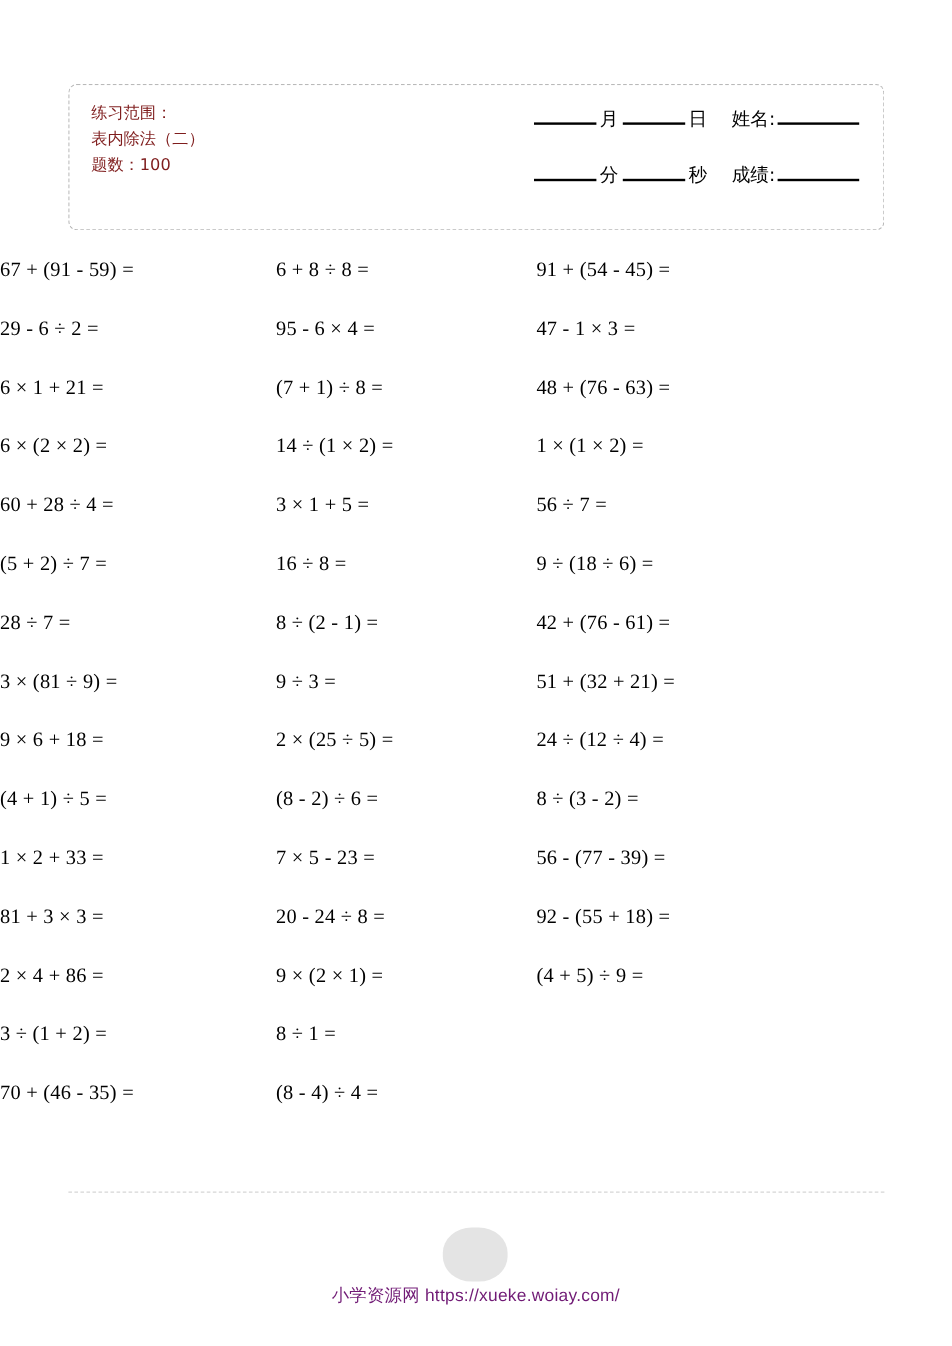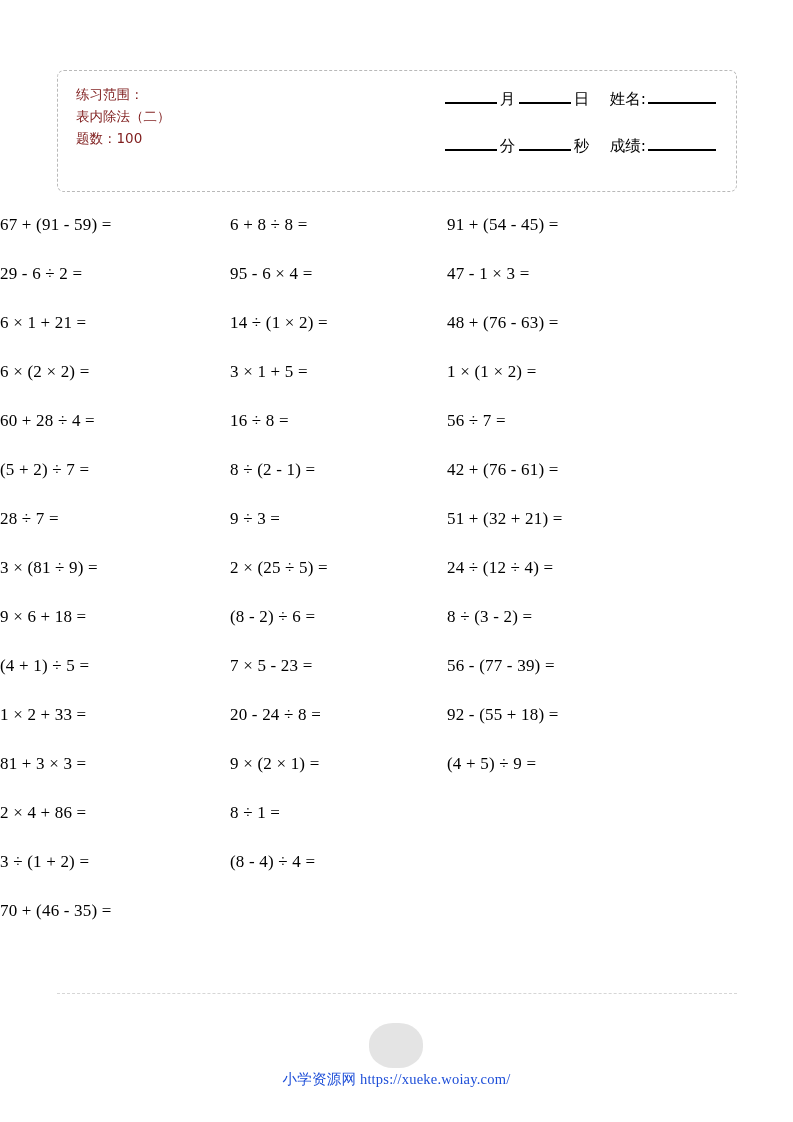--- a/index.html
+++ b/index.html
@@ -120,23 +120,23 @@
     height: 45px;
     background: #e4e4e4;
     border-radius: 24px / 21px;
   }
   .footer-text {
     position: absolute;
     left: 0;
     top: 1070px;
     width: 793px;
     text-align: center;
-    font-family: Liberation Serif, serif;
+    font-family: Liberation Sans, sans-serif;
     font-size: 14.5px;
-    color: #1d4ed8;
+    color: #701a75;
     letter-spacing: 0.2px;
   }
 </style>
 </head>
 <body>
 
 <div class="header-box">
 
   <div class="range-block">
     <span class="line">练习范围：</span>
@@ -181,39 +181,41 @@
       <div class="problem">(4 + 1) ÷ 5 =</div>
       <div class="problem">1 × 2 + 33 =</div>
       <div class="problem">81 + 3 × 3 =</div>
       <div class="problem">2 × 4 + 86 =</div>
       <div class="problem">3 ÷ (1 + 2) =</div>
       <div class="problem">70 + (46 - 35) =</div>
     </div>
   <div class="col col-2">
       <div class="problem">6 + 8 ÷ 8 =</div>
       <div class="problem">95 - 6 × 4 =</div>
+      <div class="problem">(7 + 1) ÷ 8 =</div>
       <div class="problem">14 ÷ (1 × 2) =</div>
       <div class="problem">3 × 1 + 5 =</div>
       <div class="problem">16 ÷ 8 =</div>
       <div class="problem">8 ÷ (2 - 1) =</div>
       <div class="problem">9 ÷ 3 =</div>
       <div class="problem">2 × (25 ÷ 5) =</div>
       <div class="problem">(8 - 2) ÷ 6 =</div>
       <div class="problem">7 × 5 - 23 =</div>
       <div class="problem">20 - 24 ÷ 8 =</div>
       <div class="problem">9 × (2 × 1) =</div>
       <div class="problem">8 ÷ 1 =</div>
       <div class="problem">(8 - 4) ÷ 4 =</div>
     </div>
   <div class="col col-3">
       <div class="problem">91 + (54 - 45) =</div>
       <div class="problem">47 - 1 × 3 =</div>
       <div class="problem">48 + (76 - 63) =</div>
       <div class="problem">1 × (1 × 2) =</div>
       <div class="problem">56 ÷ 7 =</div>
+      <div class="problem">9 ÷ (18 ÷ 6) =</div>
       <div class="problem">42 + (76 - 61) =</div>
       <div class="problem">51 + (32 + 21) =</div>
       <div class="problem">24 ÷ (12 ÷ 4) =</div>
       <div class="problem">8 ÷ (3 - 2) =</div>
       <div class="problem">56 - (77 - 39) =</div>
       <div class="problem">92 - (55 + 18) =</div>
       <div class="problem">(4 + 5) ÷ 9 =</div>
     </div>
 </div>
 

